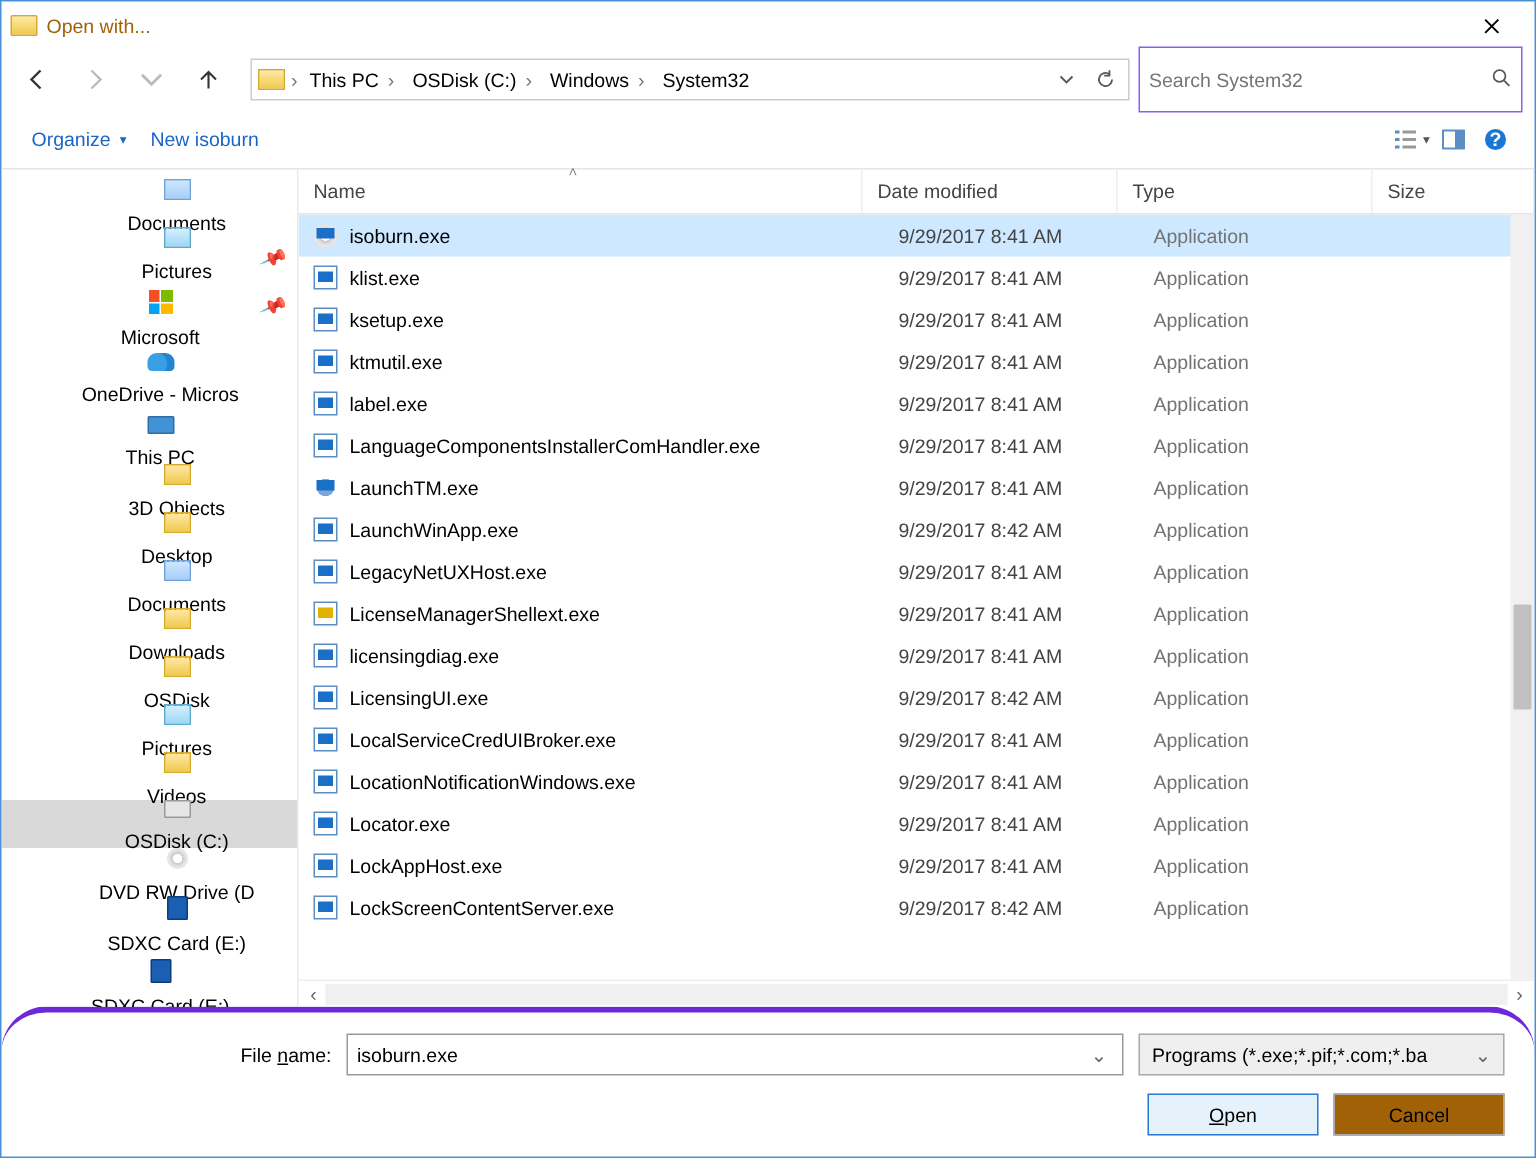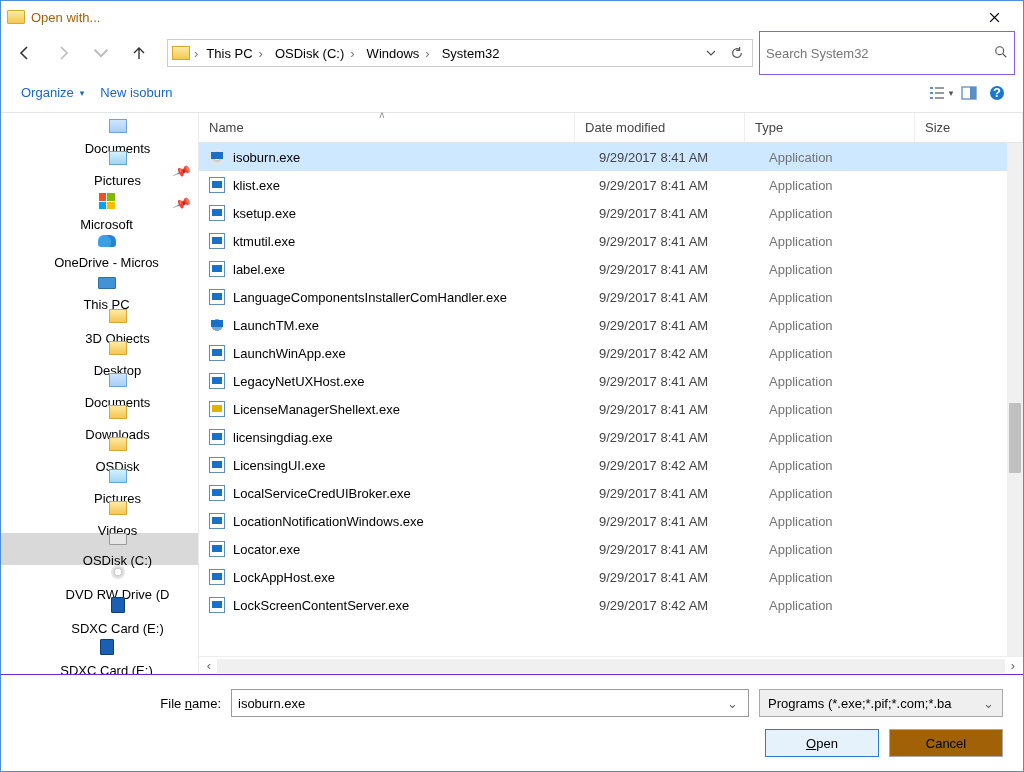--- a/index.html
+++ b/index.html
@@ -69,21 +69,21 @@
   .row .rico.gear { border:none; background:radial-gradient(circle,#7aa6d8 50%, transparent 52%); border-radius:50%; }
   .cell.name { flex:0 0 366px; overflow:hidden; text-overflow:ellipsis; white-space:nowrap; }
   .cell.date { flex:0 0 170px; color:#444; }
   .cell.type { flex:0 0 170px; color:#737373; }
   .hscroll { height:18px; border-top:1px solid #eee; display:flex; align-items:center; padding:0 2px; }
   .hscroll .track { flex:1; height:14px; background:#f0f0f0; position:relative; }
   .hscroll .arrow { width:16px; height:14px; display:flex; align-items:center; justify-content:center; color:#666; cursor:pointer; }
   .vscroll { position:absolute; right:0; top:0; bottom:0; width:16px; background:#f0f0f0; }
   .vscroll .thumb { position:absolute; left:2px; right:2px; top:260px; height:70px; background:#c1c1c1; border-radius:1px; }
   
-  .footer { border-top:1px solid #6d28d9; padding:14px 20px 14px 0; display:flex; flex-direction:column; gap:12px; }
+  .footer { border-top:4px solid #6d28d9; padding:14px 20px 14px 0; display:flex; flex-direction:column; gap:12px;border-radius:30px; }
   .fnrow { display:flex; align-items:center; gap:10px; }
   .fnlabel { width:220px; text-align:right; }
   .fnlabel .ul { text-decoration:underline; }
   .fncombo { flex:1; height:28px; border:1px solid #999; display:flex; align-items:center; padding:0 6px; }
   .fncombo input { border:none; outline:none; flex:1; font-size:13px; }
   .fncombo .drop { color:#666; cursor:pointer; padding:0 4px; }
   .ftcombo { width:244px; height:28px; border:1px solid #aaa; background:#efefef; display:flex; align-items:center; padding:0 8px; cursor:pointer; }
   .ftcombo .drop { color:#666; margin-left:auto; }
   .btnrow { display:flex; justify-content:flex-end; gap:10px; }
   .btn { width:114px; height:28px; border:1px solid #aaa; background:#a16207; display:flex; align-items:center; justify-content:center; cursor:pointer; }

